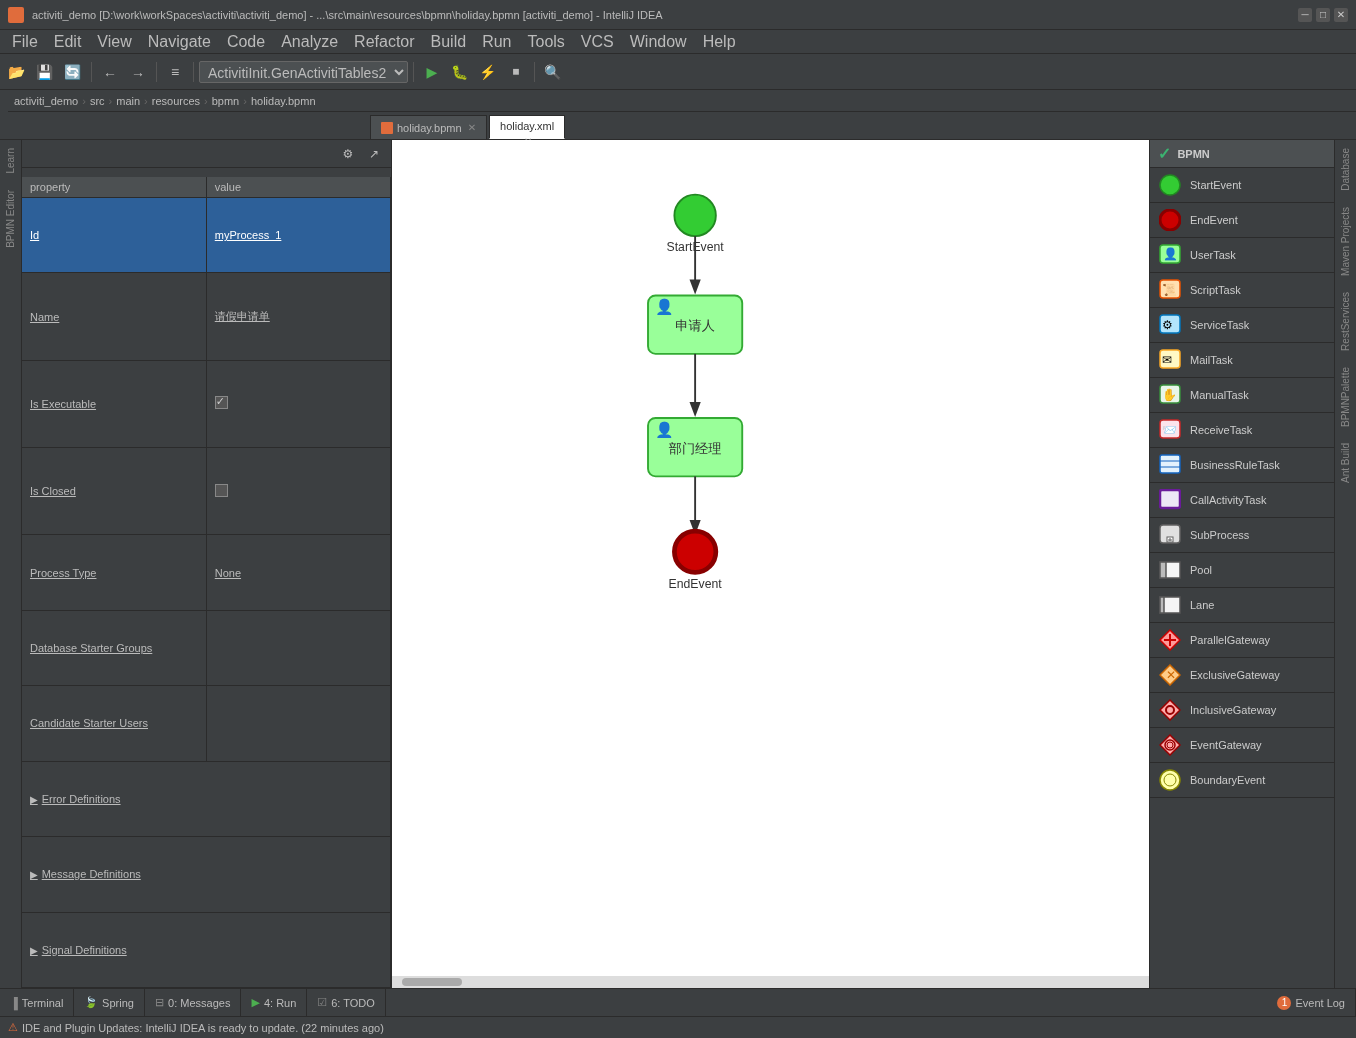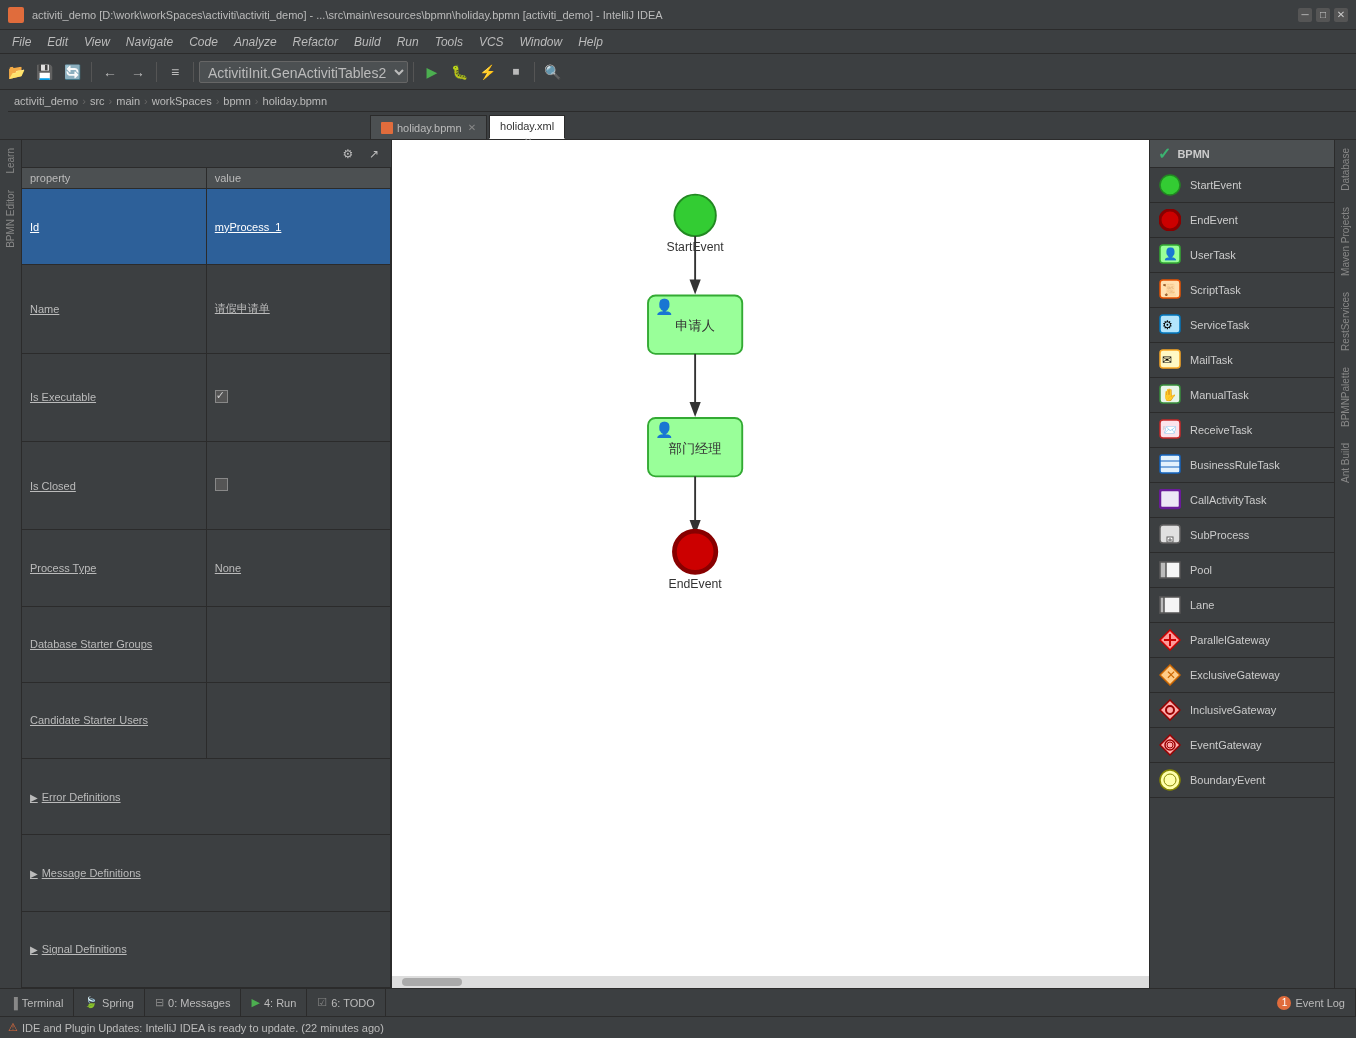--- a/index.html
+++ b/index.html
@@ -49,24 +49,23 @@
     #menu-bar {
       height: 24px;
       background: #3c3f41;
       display: flex;
       align-items: center;
       padding: 0 4px;
       border-bottom: 1px solid #2b2b2b;
     }
     #menu-bar .menu-item {
       padding: 2px 8px;
-      font-size: 12px;
+      font-size: 16px;
       color: #bbb;
       cursor: pointer;
-      font-style: italic;
     }
 
     
     #toolbar {
       height: 36px;
       background: #3c3f41;
       display: flex;
       align-items: center;
       padding: 0 4px;
       border-bottom: 1px solid #2b2b2b;
@@ -133,20 +132,21 @@
       display: flex;
       align-items: center;
       justify-content: flex-end;
       padding: 0 4px;
       border-bottom: 1px solid #2b2b2b;
     }
     #properties-table {
       width: 100%;
       border-collapse: collapse;
       flex: 1;
+      margin-top: 9px;
     }
     #properties-table th {
       background: #4c5052;
       color: #bbb;
       font-size: 11px;
       font-weight: normal;
       padding: 4px 8px;
       text-align: left;
       border-bottom: 1px solid #2b2b2b;
       border-right: 1px solid #2b2b2b;
@@ -399,21 +399,21 @@
   <button class="tb-btn">🔍</button>
 </div>
 
 <div id="breadcrumb">
   <span>activiti_demo</span>
   <span class="sep">›</span>
   <span>src</span>
   <span class="sep">›</span>
   <span>main</span>
   <span class="sep">›</span>
-  <span>workSpaces</span>
+  <span>resources</span>
   <span class="sep">›</span>
   <span>bpmn</span>
   <span class="sep">›</span>
   <span>holiday.bpmn</span>
 </div>
 
 <div id="editor-tabs">
   <div class="editor-tab">
     <div class="tab-icon"></div>
     <span>holiday.bpmn</span>

